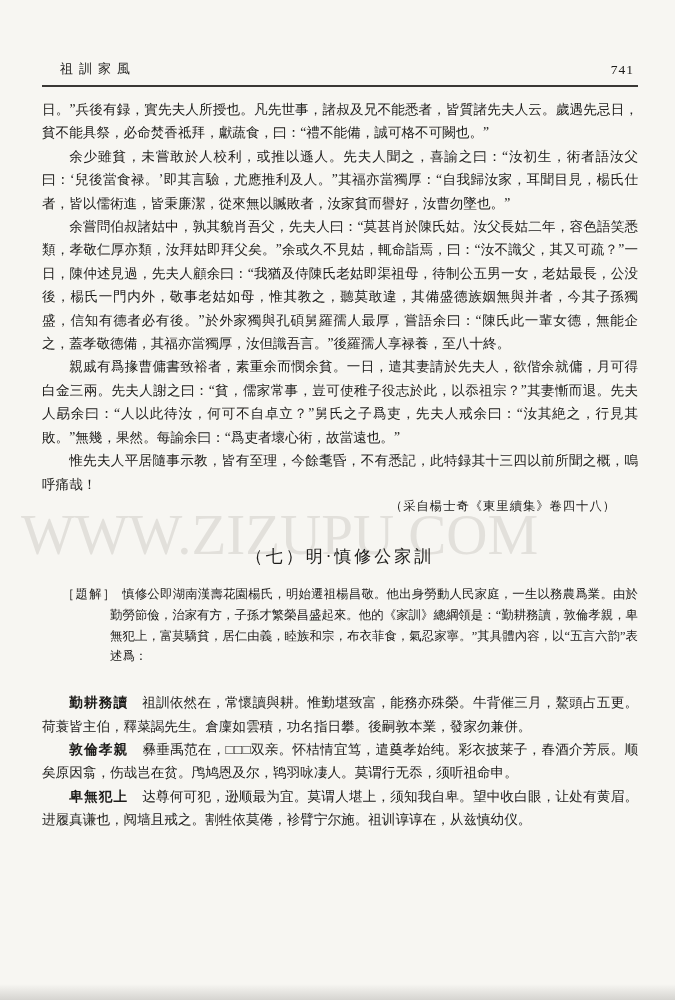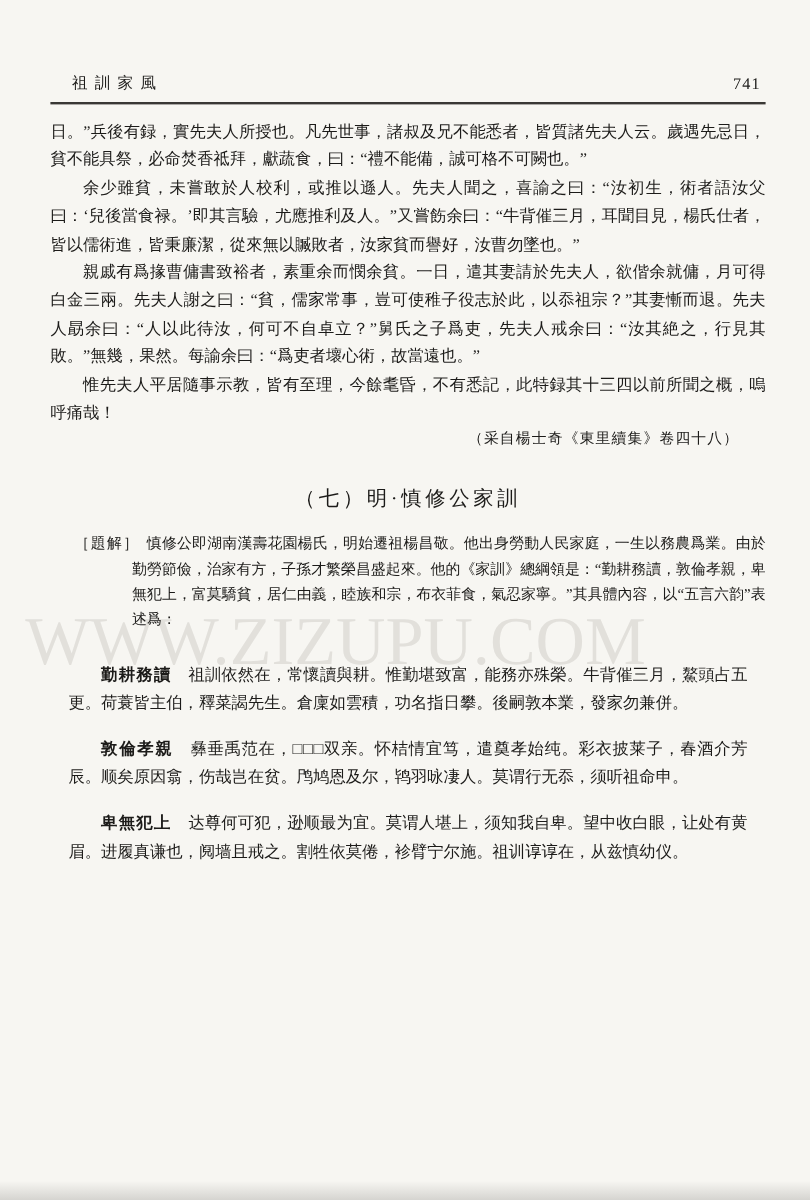--- a/index.html
+++ b/index.html
@@ -51,21 +51,21 @@
     font-size:12.4px;
     line-height:20.8px;
     text-align:justify;
     margin:4px 0 0 20px;
     padding-left:48px;
     text-indent:-48px;
   }
   .tijie-label{letter-spacing:1px;margin-right:6px;}
   
   .verses{margin-top:24px;font-size:13.6px;line-height:23.4px;text-align:justify;}
-  .verse{margin:15px;text-indent:2em;}
+  .verse{margin:0;text-indent:2em;}
   .verse-label{font-weight:bold;letter-spacing:1px;margin-right:14px;}
   
   .watermark-cn{
     position:absolute;z-index:1;
     left:38px;top:438px;width:600px;
     font-size:86px;line-height:1;
     letter-spacing:-3px;
     color:rgba(98,92,82,0.16);
     white-space:nowrap;
     user-select:none;
@@ -96,21 +96,22 @@
   <div class="content">
 
     <div class="page-header">
       <span class="book-title">祖訓家風</span>
       <span class="page-number">741</span>
     </div>
     <hr class="header-rule">
 
     <div class="body-text">
       <p>日。”兵後有録，實先夫人所授也。凡先世事，諸叔及兄不能悉者，皆質諸先夫人云。歲遇先忌日，貧不能具祭，必命焚香祗拜，獻蔬食，曰：“禮不能備，誠可格不可闕也。”</p>
-      <p class="indent">余少雖貧，未嘗敢於人校利，或推以遜人。先夫人聞之，喜諭之曰：“汝初生，術者語汝父曰：‘兒後當食禄。’即其言驗，尤應推利及人。”又嘗飭余曰：“牛背催三月，耳聞目見，楊氏仕者，皆以儒術進，皆秉廉潔，從來無以贓敗者，汝家貧而譽好，汝曹勿墜也。”</p>
+      <p class="indent">余少雖貧，未嘗敢於人校利，或推以遜人。先夫人聞之，喜諭之曰：“汝初生，術者語汝父曰：‘兒後當食禄。’即其言驗，尤應推利及人。”其福亦當獨厚：“自我歸汝家，耳聞目見，楊氏仕者，皆以儒術進，皆秉廉潔，從來無以贓敗者，汝家貧而譽好，汝曹勿墜也。”</p>
+      <p class="indent">余嘗問伯叔諸姑中，孰其貌肖吾父，先夫人曰：“莫甚肖於陳氏姑。汝父長姑二年，容色語笑悉類，孝敬仁厚亦類，汝拜姑即拜父矣。”余或久不見姑，輒命詣焉，曰：“汝不識父，其又可疏？”一日，陳仲述見過，先夫人顧余曰：“我猶及侍陳氏老姑即渠祖母，待制公五男一女，老姑最長，公没後，楊氏一門内外，敬事老姑如母，惟其教之，聽莫敢違，其備盛德族姻無與并者，今其子孫獨盛，信知有德者必有後。”於外家獨與孔碩舅羅孺人最厚，嘗語余曰：“陳氏此一輩女德，無能企之，蓋孝敬德備，其福亦當獨厚，汝但識吾言。”後羅孺人享禄養，至八十終。</p>
       <p class="indent">親戚有爲掾曹傭書致裕者，素重余而憫余貧。一日，遣其妻請於先夫人，欲偕余就傭，月可得白金三兩。先夫人謝之曰：“貧，儒家常事，豈可使稚子役志於此，以忝祖宗？”其妻慚而退。先夫人勗余曰：“人以此待汝，何可不自卓立？”舅氏之子爲吏，先夫人戒余曰：“汝其絶之，行見其敗。”無幾，果然。每諭余曰：“爲吏者壞心術，故當遠也。”</p>
       <p class="indent">惟先夫人平居隨事示教，皆有至理，今餘耄昏，不有悉記，此特録其十三四以前所聞之概，嗚呼痛哉！</p>
     </div>
 
     <div class="citation">（采自楊士奇《東里續集》卷四十八）</div>
 
     <h2 class="section-heading">（七）明·慎修公家訓</h2>
 
     <div class="tijie">
       <span class="tijie-label">［題解］</span><span>慎修公即湖南漢壽花園楊氏，明始遷祖楊昌敬。他出身勞動人民家庭，一生以務農爲業。由於勤勞節儉，治家有方，子孫才繁榮昌盛起來。他的《家訓》總綱領是：“勤耕務讀，敦倫孝親，卑無犯上，富莫驕貧，居仁由義，睦族和宗，布衣菲食，氣忍家寧。”其具體內容，以“五言六韵”表述爲：</span>

